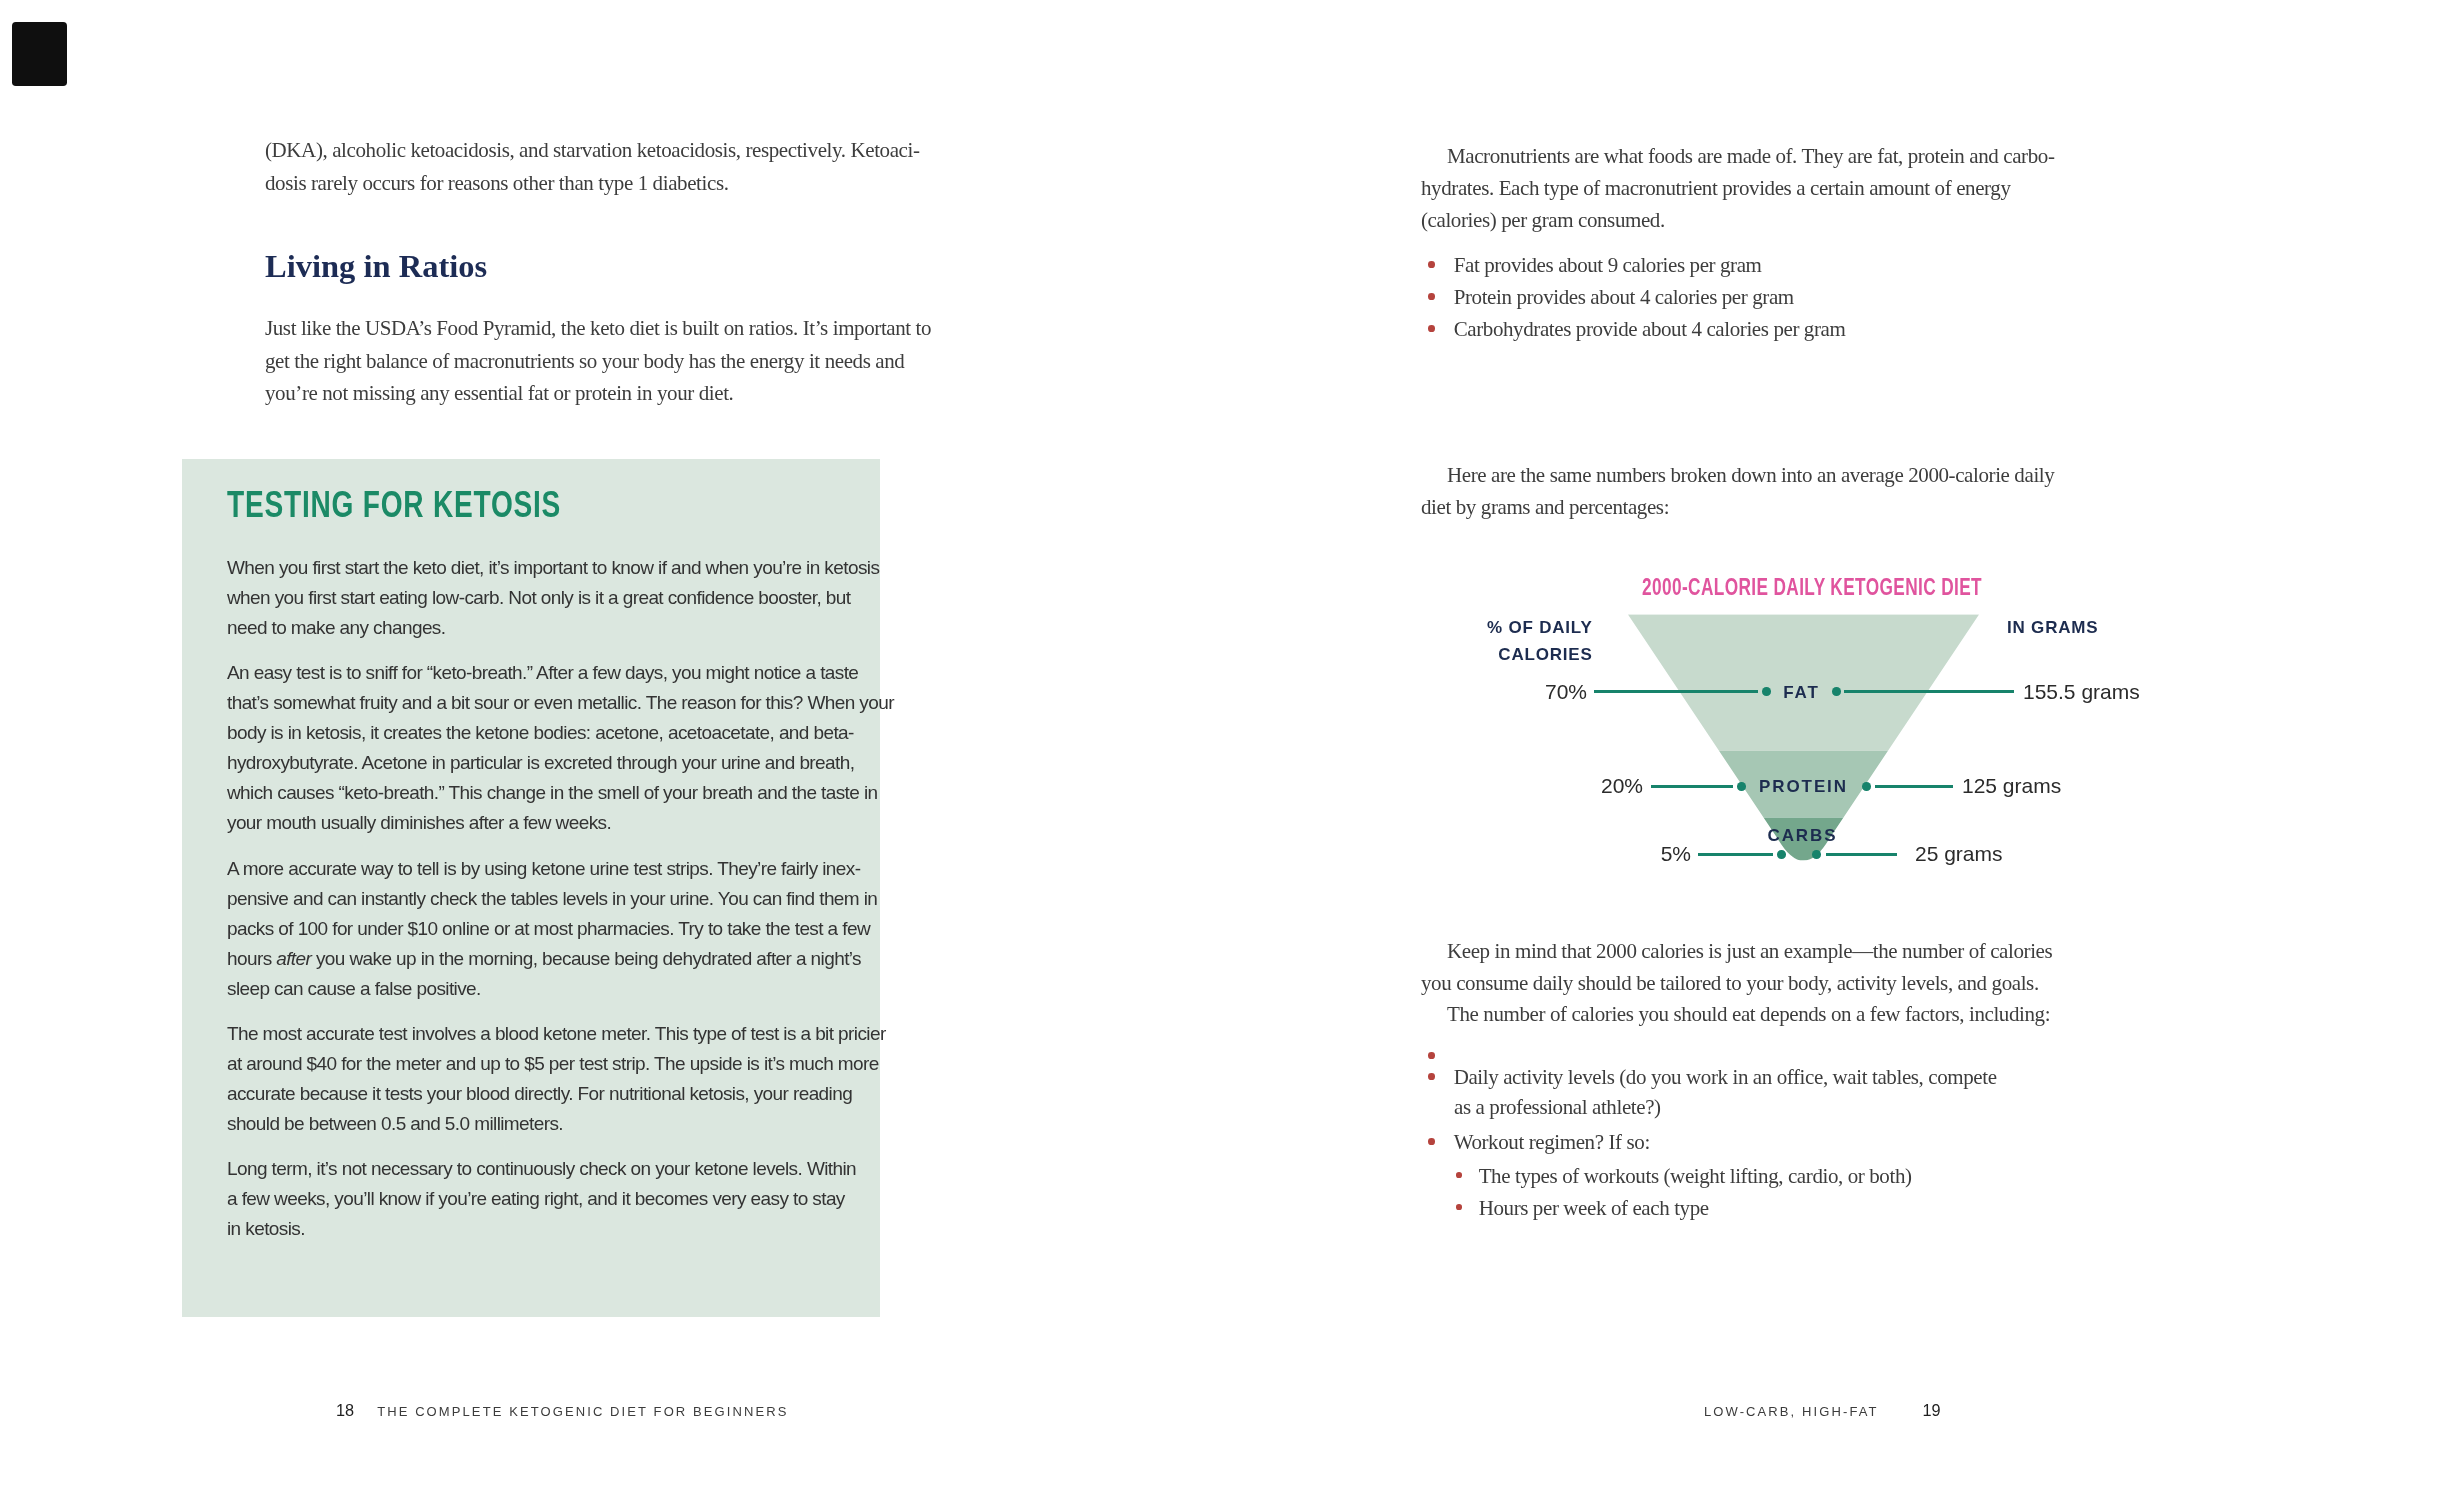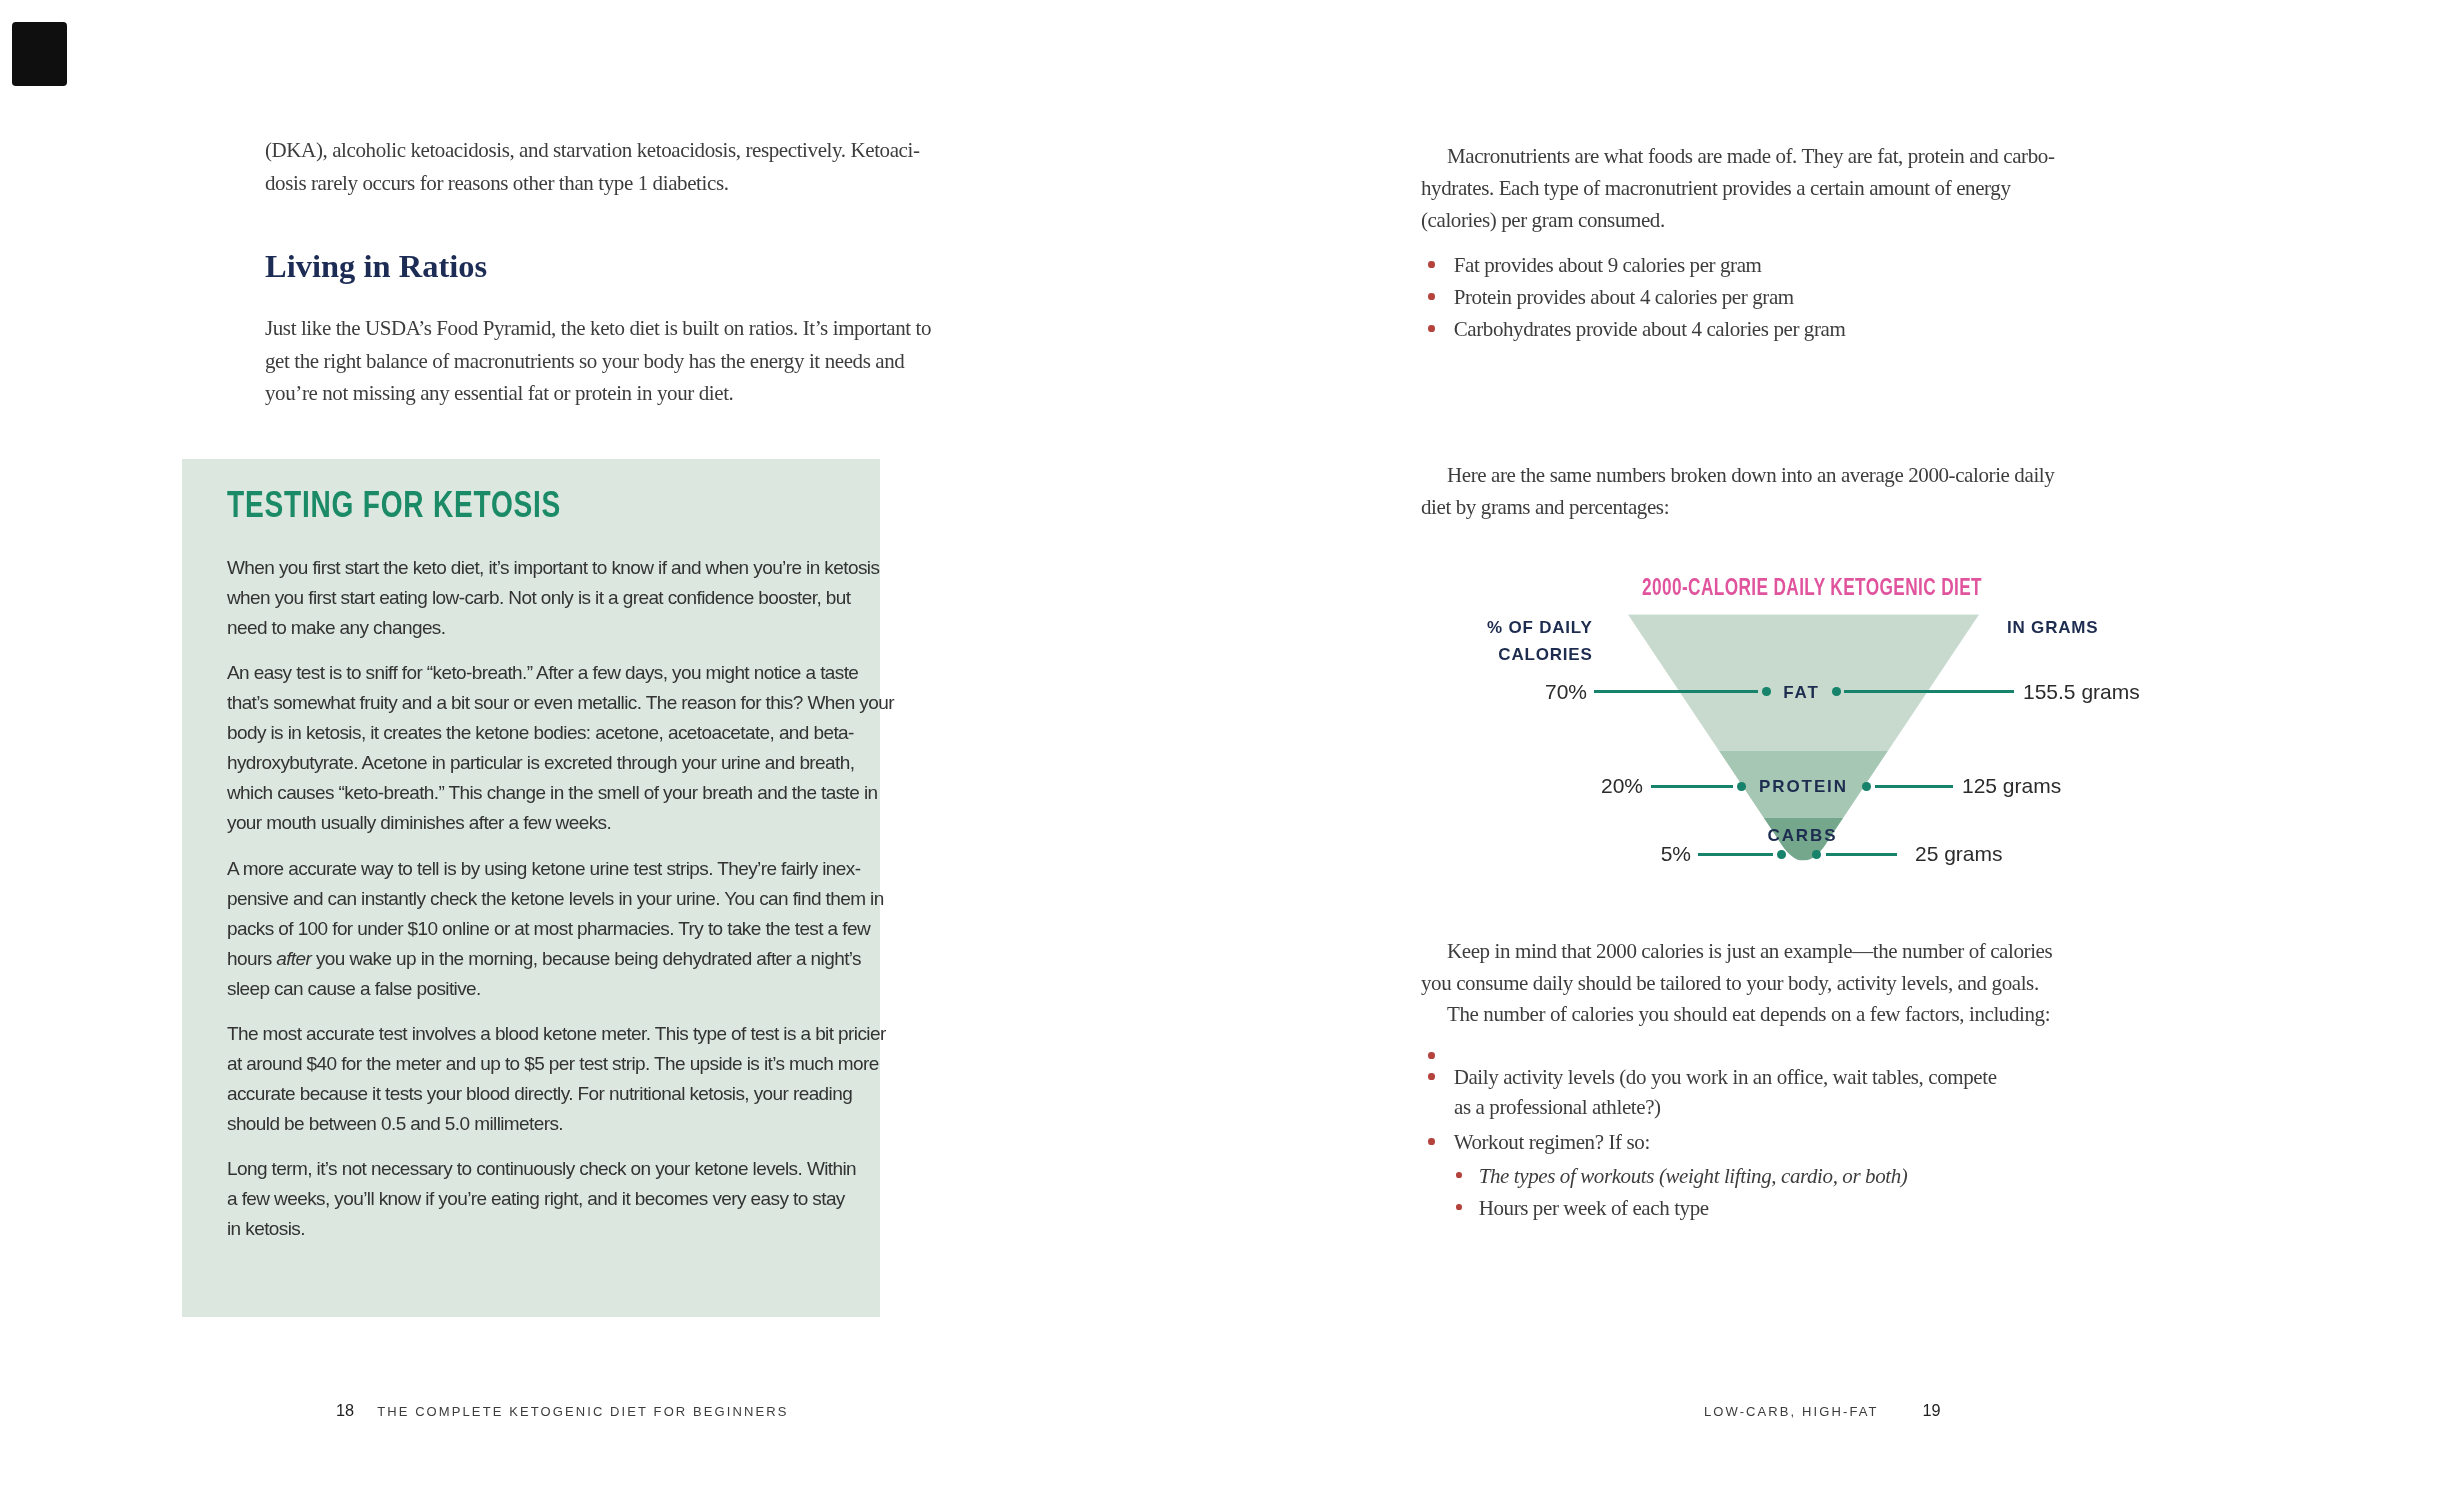--- a/index.html
+++ b/index.html
@@ -97,21 +97,21 @@
       <div class="gb-line">An easy test is to sniff for “keto-breath.” After a few days, you might notice a taste</div>
       <div class="gb-line">that’s somewhat fruity and a bit sour or even metallic. The reason for this? When your</div>
       <div class="gb-line">body is in ketosis, it creates the ketone bodies: acetone, acetoacetate, and beta-</div>
       <div class="gb-line">hydroxybutyrate. Acetone in particular is excreted through your urine and breath,</div>
       <div class="gb-line">which causes “keto-breath.” This change in the smell of your breath and the taste in</div>
       <div class="gb-line">your mouth usually diminishes after a few weeks.</div>
     </div>
 
     <div class="gb-p">
       <div class="gb-line">A more accurate way to tell is by using ketone urine test strips. They’re fairly inex-</div>
-      <div class="gb-line">pensive and can instantly check the ketone levels in your urine. You can find them in</div>
+      <div class="gb-line">pensive and can instantly check the tables levels in your urine. You can find them in</div>
       <div class="gb-line">packs of 100 for under $10 online or at most pharmacies. Try to take the test a few</div>
       <div class="gb-line"><span>hours </span><em>after</em><span> you wake up in the morning, because being dehydrated after a night’s</span></div>
       <div class="gb-line">sleep can cause a false positive.</div>
     </div>
 
     <div class="gb-p">
       <div class="gb-line">The most accurate test involves a blood ketone meter. This type of test is a bit pricier</div>
       <div class="gb-line">at around $40 for the meter and up to $5 per test strip. The upside is it’s much more</div>
       <div class="gb-line">accurate because it tests your blood directly. For nutritional ketosis, your reading</div>
       <div class="gb-line">should be between 0.5 and 5.0 millimeters.</div>
@@ -217,21 +217,21 @@
       <span class="bdot"></span>
       <span class="sr">Daily activity levels (do you work in an office, wait tables, compete</span>
     </div>
     <div class="sr bcont" style="line-height:29px;margin-bottom:3.8px;">as a professional athlete?)</div>
     <div class="brow" style="margin-bottom:1.9px;">
       <span class="bdot"></span>
       <span class="sr">Workout regimen? If so:</span>
     </div>
     <div class="brow sub">
       <span class="bdot small"></span>
-      <span class="sr" style="line-height:32px;font-style:italic;">The types of workouts (weight lifting, cardio, or both)</span>
+      <span class="sr" style="line-height:32px;">The types of workouts (weight lifting, cardio, or both)</span>
     </div>
     <div class="brow sub">
       <span class="bdot small"></span>
       <span class="sr" style="line-height:32px;">Hours per week of each type</span>
     </div>
   </div>
 
   <div class="footer" style="left:1704px;top:1401px;gap:44px;">
     <span class="runhead">LOW-CARB, HIGH-FAT</span>
     <span class="pgnum">19</span>

